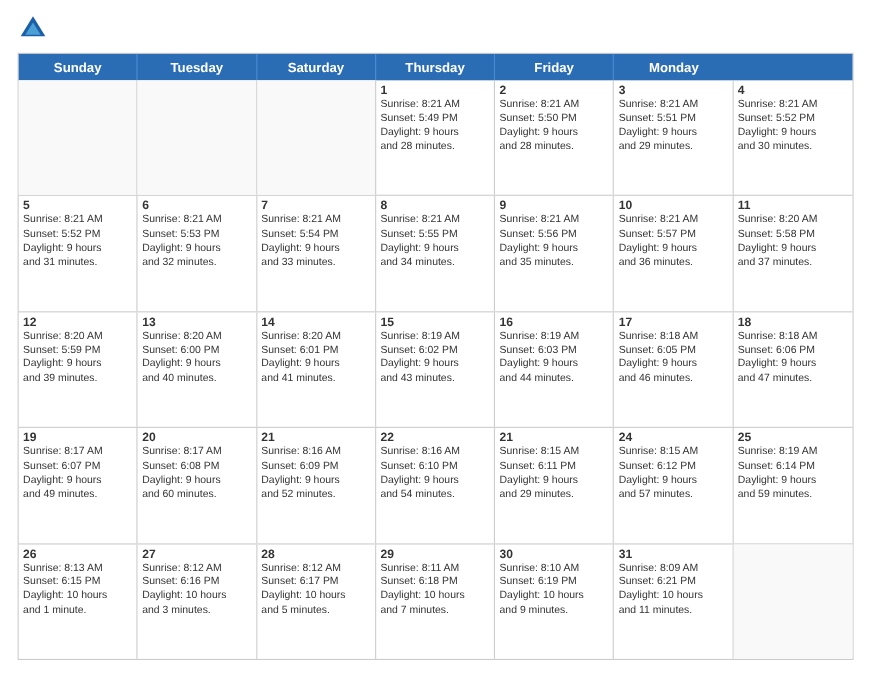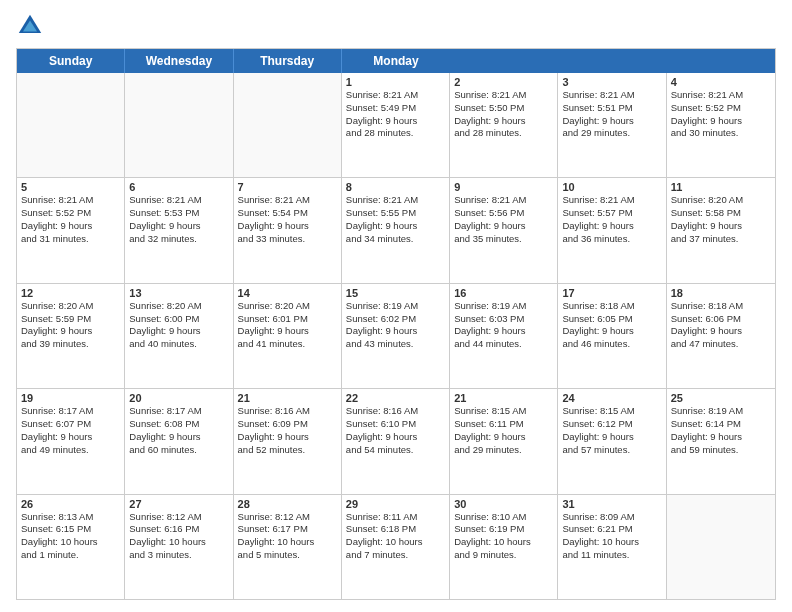--- a/index.html
+++ b/index.html
@@ -122,22 +122,24 @@
     </div>
     <div class="title-block">
       <div class="month-title"></div>
       <div class="location"></div>
     </div>
   </div>
 
   <div class="calendar">
     <div class="cal-header">
     <div class="cal-header-cell">Sunday</div>
-        <div class="cal-header-cell">Wednesday</div>
+        <div class="cal-header-cell">Tuesday</div>
+        <div class="cal-header-cell">Saturday</div>
         <div class="cal-header-cell">Thursday</div>
+        <div class="cal-header-cell">Friday</div>
         <div class="cal-header-cell">Monday</div>
       </div>
     <div class="cal-body">
     <div class="cal-row">
           <div class="cal-cell empty"></div>
           <div class="cal-cell empty"></div>
           <div class="cal-cell empty"></div>
           <div class="cal-cell">
             <span class="day-num">1</span>
             <span class="cell-line">Sunrise: 8:21 AM</span>

